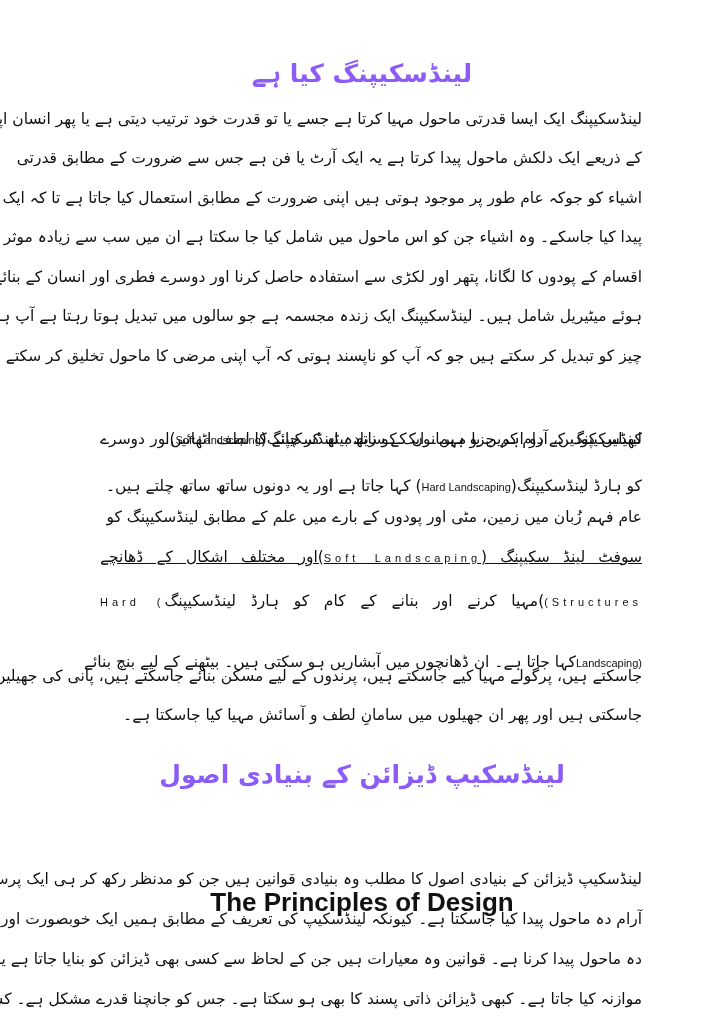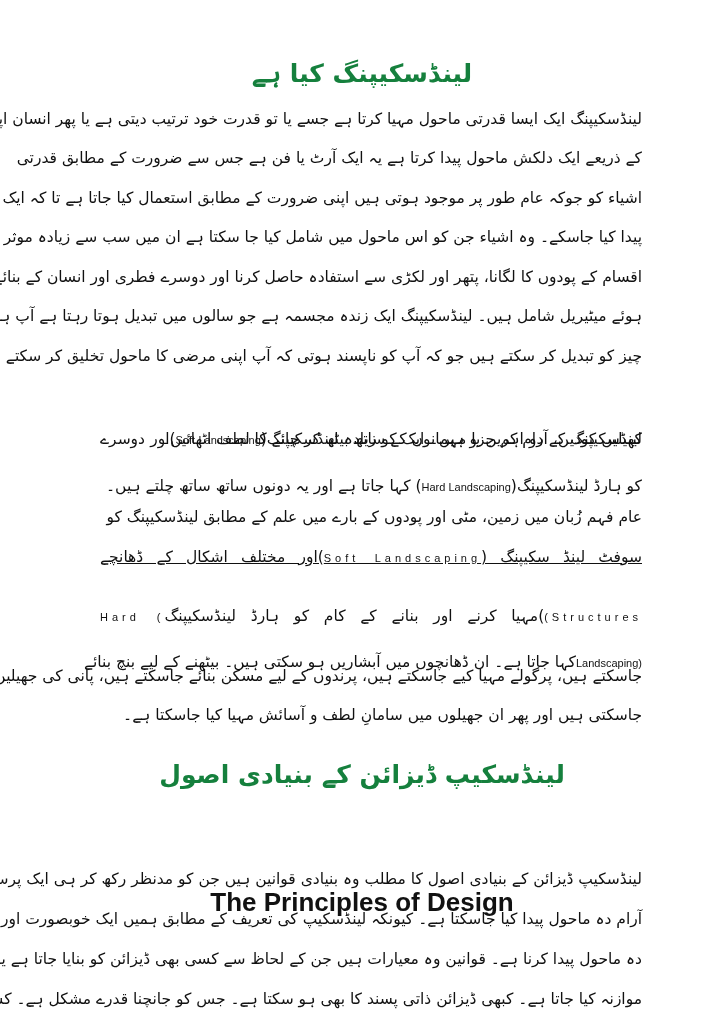--- a/index.html
+++ b/index.html
@@ -23,21 +23,21 @@
     }
     .heading-ur {
       position: absolute;
       left: 0; width: 724px;
       text-align: center;
       direction: rtl;
       font-family: "DejaVu Sans", sans-serif;
       font-weight: bold;
       font-size: 25px;
       line-height: 36px;
-      color: #15803d;
+      color: #8b5cf6;
     }
     .heading-en {
       position: absolute;
       left: 0; width: 724px;
       text-align: center;
       font-family: "Liberation Sans", sans-serif;
       font-weight: bold;
       font-size: 26px;
       line-height: 34px;
       color: #111;
@@ -89,21 +89,21 @@
   <div class="line" style="top:424px;">
     <span>لینڈسکیپنگ کے دو اہم جزو ہیں۔ ایک کو زیادہ لینڈسکیپنگ(</span><span class="latin">Soft Landscaping</span><span>)اور دوسرے</span>
   </div>
   <div class="line short" style="top:471px;">
     <span>کو ہارڈ لینڈسکیپنگ(</span><span class="latin">Hard Landscaping</span><span>) کہا جاتا ہے اور یہ دونوں ساتھ ساتھ چلتے ہیں۔</span>
   </div>
   <div class="line short" style="top:502px;">عام فہم زُبان میں زمین، مٹی اور پودوں کے بارے میں علم کے مطابق لینڈسکیپنگ کو</div>
   <div class="line" style="top:542px;text-decoration:underline;">
     <span>سوفٹ لینڈ سکیپنگ (</span><span class="latin spaced">Soft Landscaping</span><span>)اور مختلف اشکال کے ڈھانچے</span>
   </div>
-  <div class="line" style="top:601px;">
+  <div class="line" style="top:586px;">
     <span class="latin spaced">(Structures</span><span>)مہیا کرنے اور بنانے کے کام کو ہارڈ لینڈسکیپنگ</span><span class="latin spaced">Hard (</span>
   </div>
   <div class="line" style="top:647px;">
     <span class="latin">Landscaping)</span><span>کہا جاتا ہے۔ ان ڈھانچوں میں آبشاریں ہو سکتی ہیں۔ بیٹھنے کے لیے بنچ بنائے</span>
   </div>
   <div class="line" style="top:661px;">جاسکتے ہیں، پرگولے مہیا کیے جاسکتے ہیں، پرندوں کے لیے مسکن بنائے جاسکتے ہیں، پانی کی جھیلیں بنائی</div>
   <div class="line short" style="top:700px;">جاسکتی ہیں اور پھر ان جھیلوں میں سامانِ لطف و آسائش مہیا کیا جاسکتا ہے۔</div>
 
   <div class="heading-ur" style="top:757px;">لینڈسکیپ ڈیزائن کے بنیادی اصول</div>
   <div class="heading-en" style="top:856px;margin-top:29px;">The Principles of Design</div>

